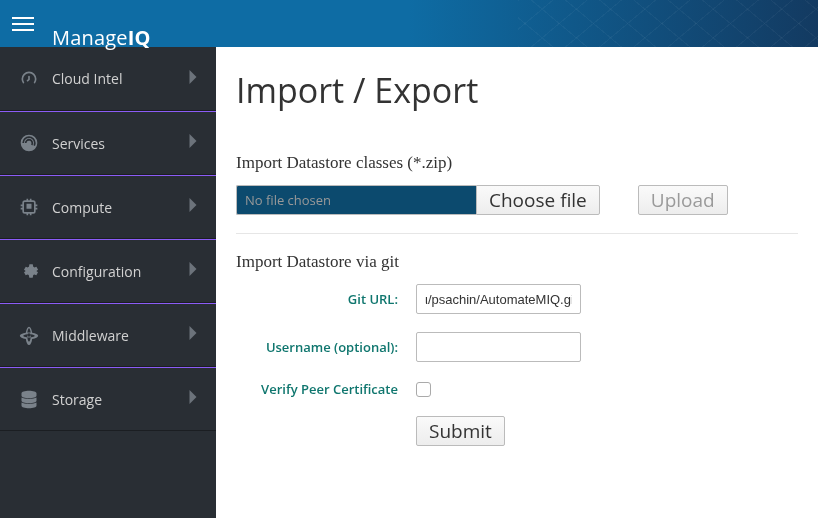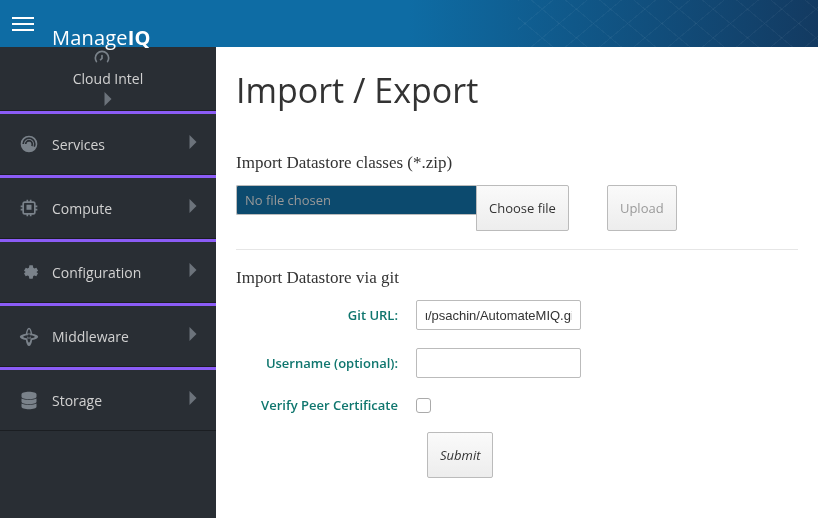--- a/index.html
+++ b/index.html
@@ -39,27 +39,27 @@
       width: 216px;
       background: #292e34;
       color: #d1d1d1;
       display:flex; flex-direction:column;
       overflow:hidden;
     }
     .nav-item{
       height: 64px;
       display:flex; align-items:center;
       padding: 0 18px 0 18px;
-      border-top: 3px solid #8b5cf6;
+      border-top: 1px solid #8b5cf6;
       border-bottom: 1px solid #1b1e22;
       cursor:pointer;
       position:relative;
       color:#d1d1d1;
     }
-    .nav-item:first-child{border-top:none;flex-direction:column;}
+    .nav-item:first-child{border-top:none;}
     .nav-item .ico{ width:22px; height:22px; margin-right:12px; color:#7a828a; display:flex;align-items:center;justify-content:center;}
     .nav-item .ico svg{width:20px;height:20px;fill:currentColor;}
     .nav-item .label{ font-size:14px; flex:1;}
     .nav-item .chev{ color:#6c737b; }
     .nav-item .chev svg{width:10px;height:14px;fill:currentColor;}
 
     .main{
       flex:1;
       padding: 20px 20px 0 20px;
       overflow:auto;
@@ -67,41 +67,41 @@
     h1.page-title{ font-size:34px; font-weight:400; color:#333; margin-bottom: 40px;}
     .section-title{ font-size:17px; font-weight:400; color:#333; margin-bottom: 12px; font-family: Liberation Serif, serif;}
     .file-row{ display:flex; align-items:center; gap: 38px; margin-bottom: 18px;}
     .file-picker{ display:flex; }
     .file-picker .fname{
       width: 240px; height:30px; border:1px solid #bbb; border-right:none;
       background:#0c4a6e; color:#999; font-size:13px; padding: 0 8px; display:flex;align-items:center;
       border-radius: 2px 0 0 2px;
     }
     .btn{
-      height:46px; padding:0 12px;
+      height:30px; padding:0 12px;
       background: linear-gradient(#fafafa,#ededed);
-      border:1px solid #bbb; color:#333; font-size:13px;
+      border:1px solid #bbb; color:#333; font-size:19px;
       display:inline-flex; align-items:center; cursor:pointer;
       border-radius:2px;
     }
     .btn.disabled{ color:#9a9a9a; cursor:default;}
     .file-picker .btn{ border-radius:0 2px 2px 0;}
     hr.sep{ border:none; border-top:1px solid #e6e6e6; margin: 10px 0 18px;}
     .form{}
     .form-row{ display:flex; align-items:center; margin-bottom: 18px;}
     .form-row .lbl{ width: 180px; text-align:right; padding-right: 18px; font-size:13px; font-weight:600; color:#0f766e;}
     .form-row input[type=text], .form-row input[type=password]{
       width: 165px; height:30px; border:1px solid #bbb; border-radius:2px;
       padding: 0 8px; font-size:13px; color:#333; background:#fff;
     }
     .form-row.check .cbx{
       width:15px; height:15px; border:1px solid #aaa; border-radius:3px; background:#fff;
       cursor:pointer;
     }
-    .form-row.submit .btn{ margin-left:11px;font-style:italic;}
+    .form-row.submit .btn{ margin-left:0;}
     .form-row .field{ width: 200px; }
     .form-row.submit .field, .form-row.check .field{ padding-left:0;}
   </style>
 </head>
 <body>
 
 <div class="header">
   <div class="hamburger">
     <span></span>
       <span></span>

